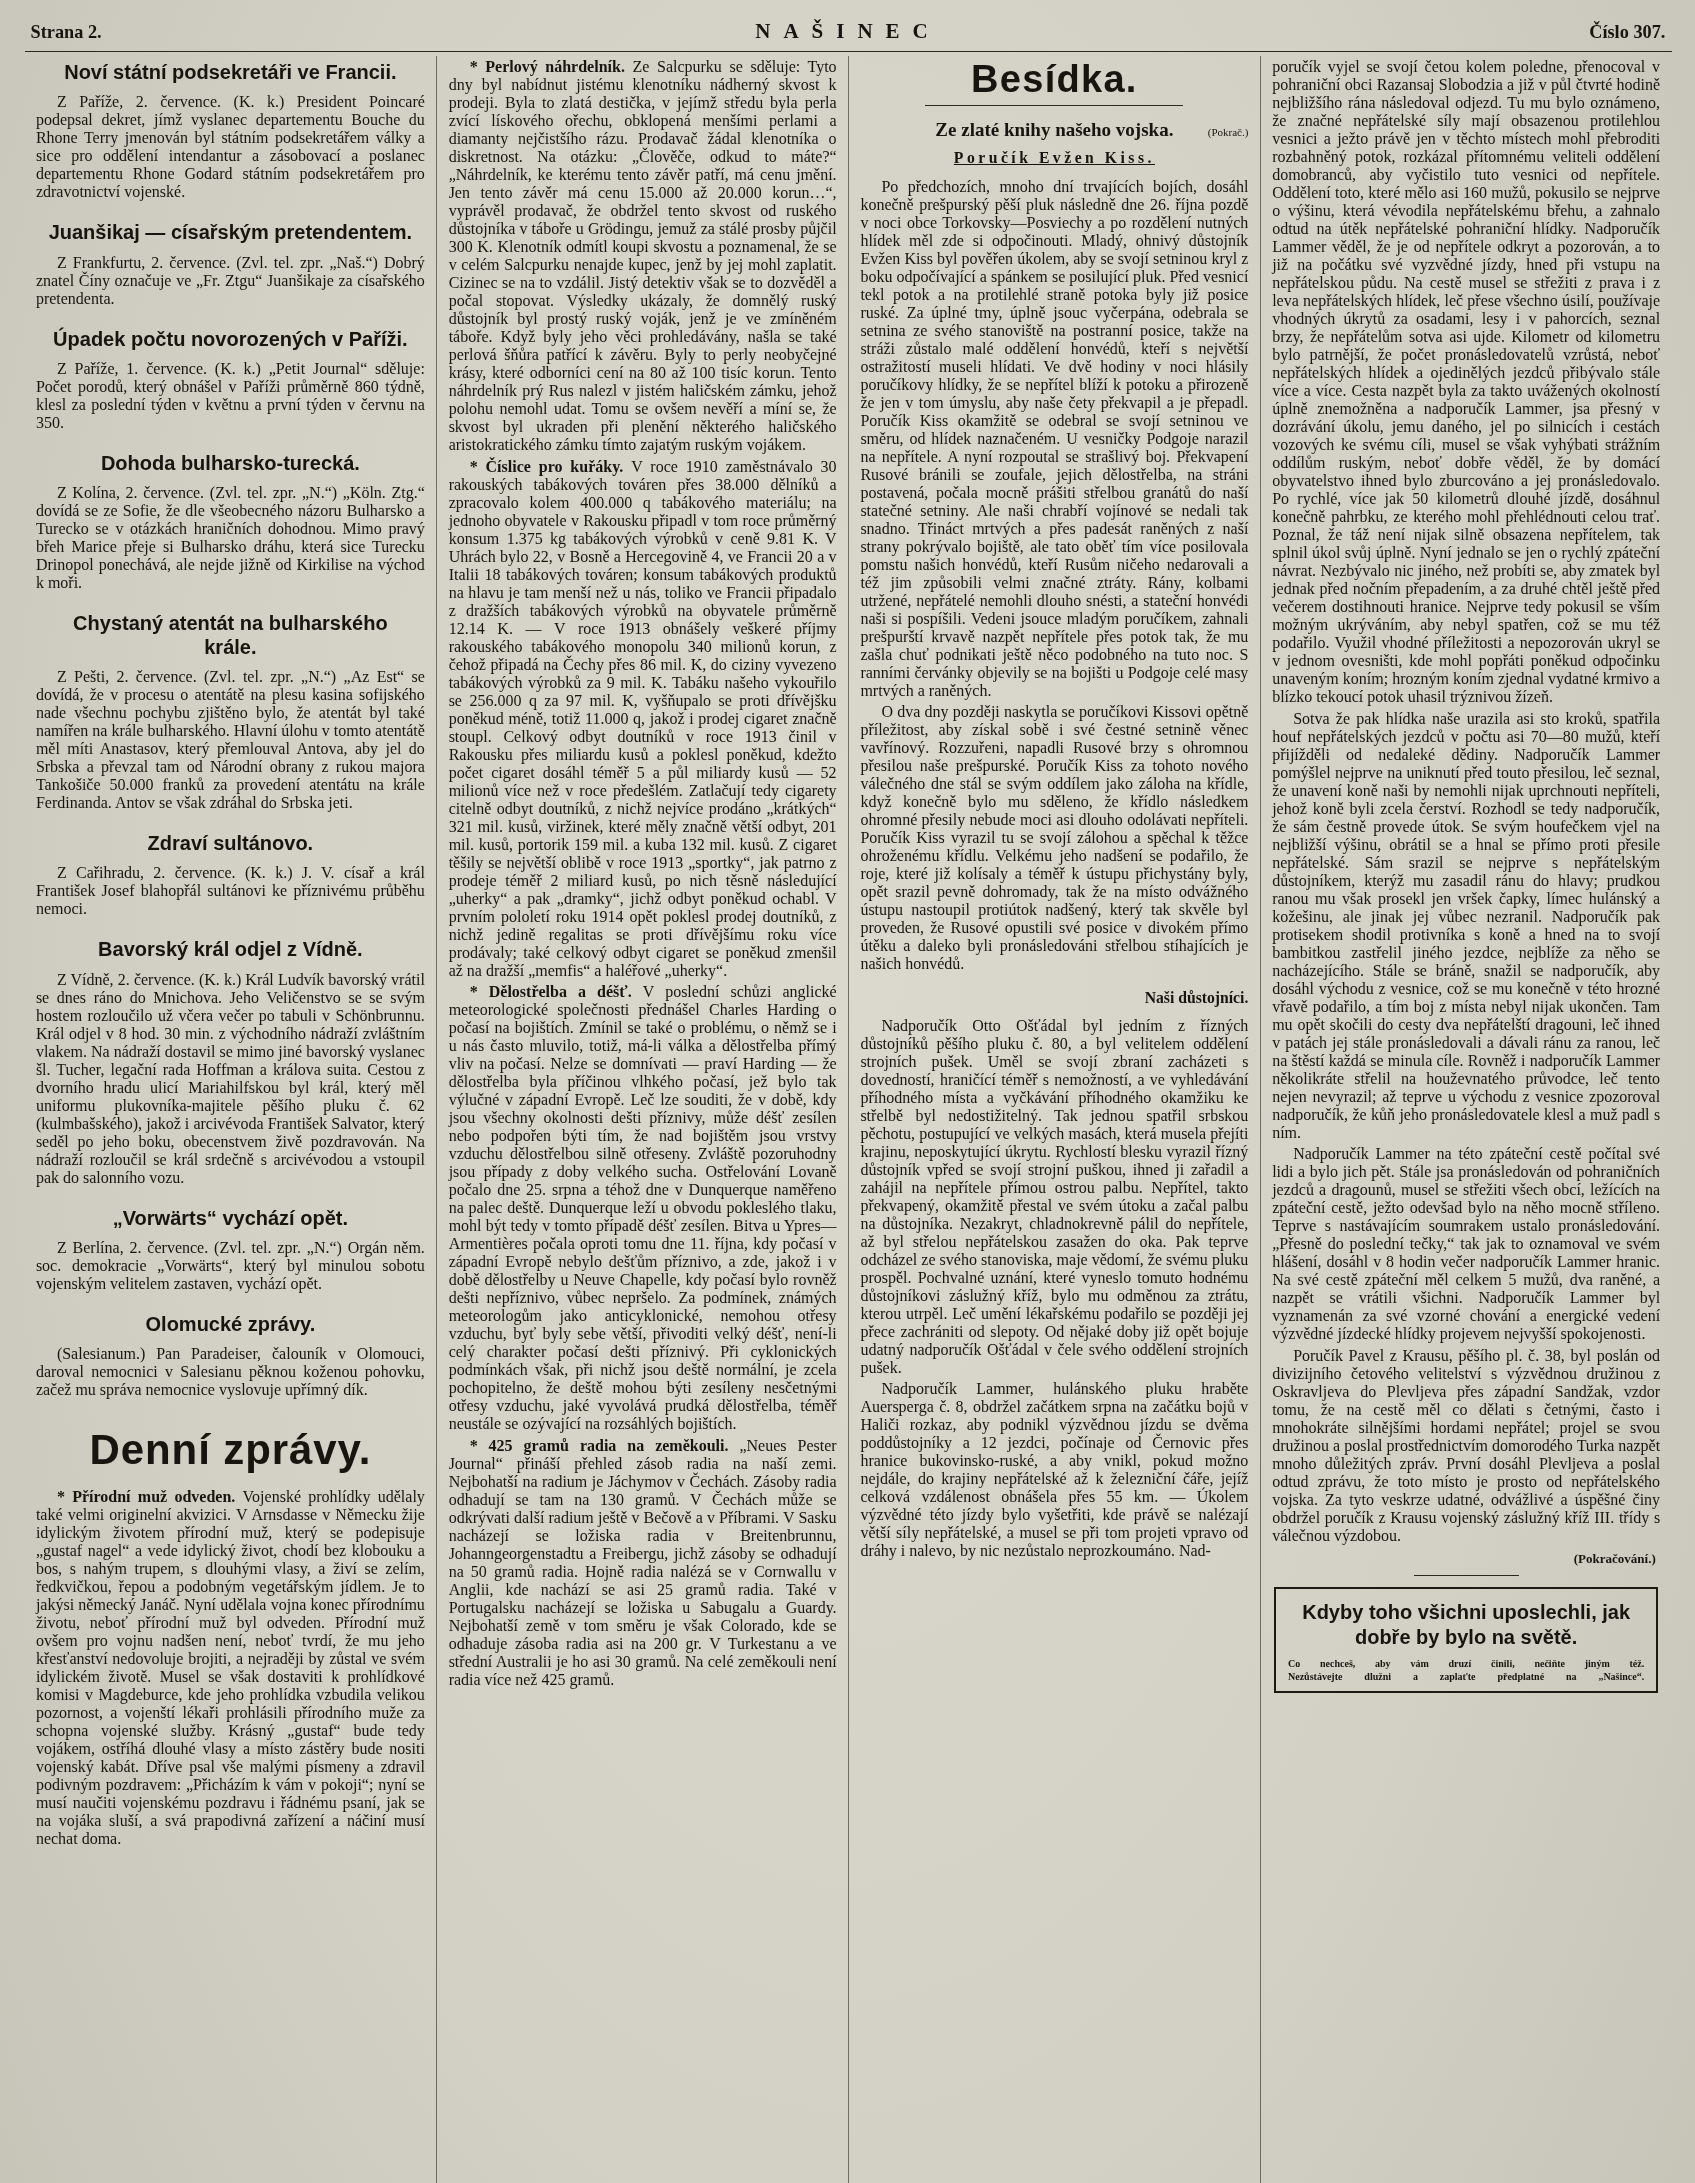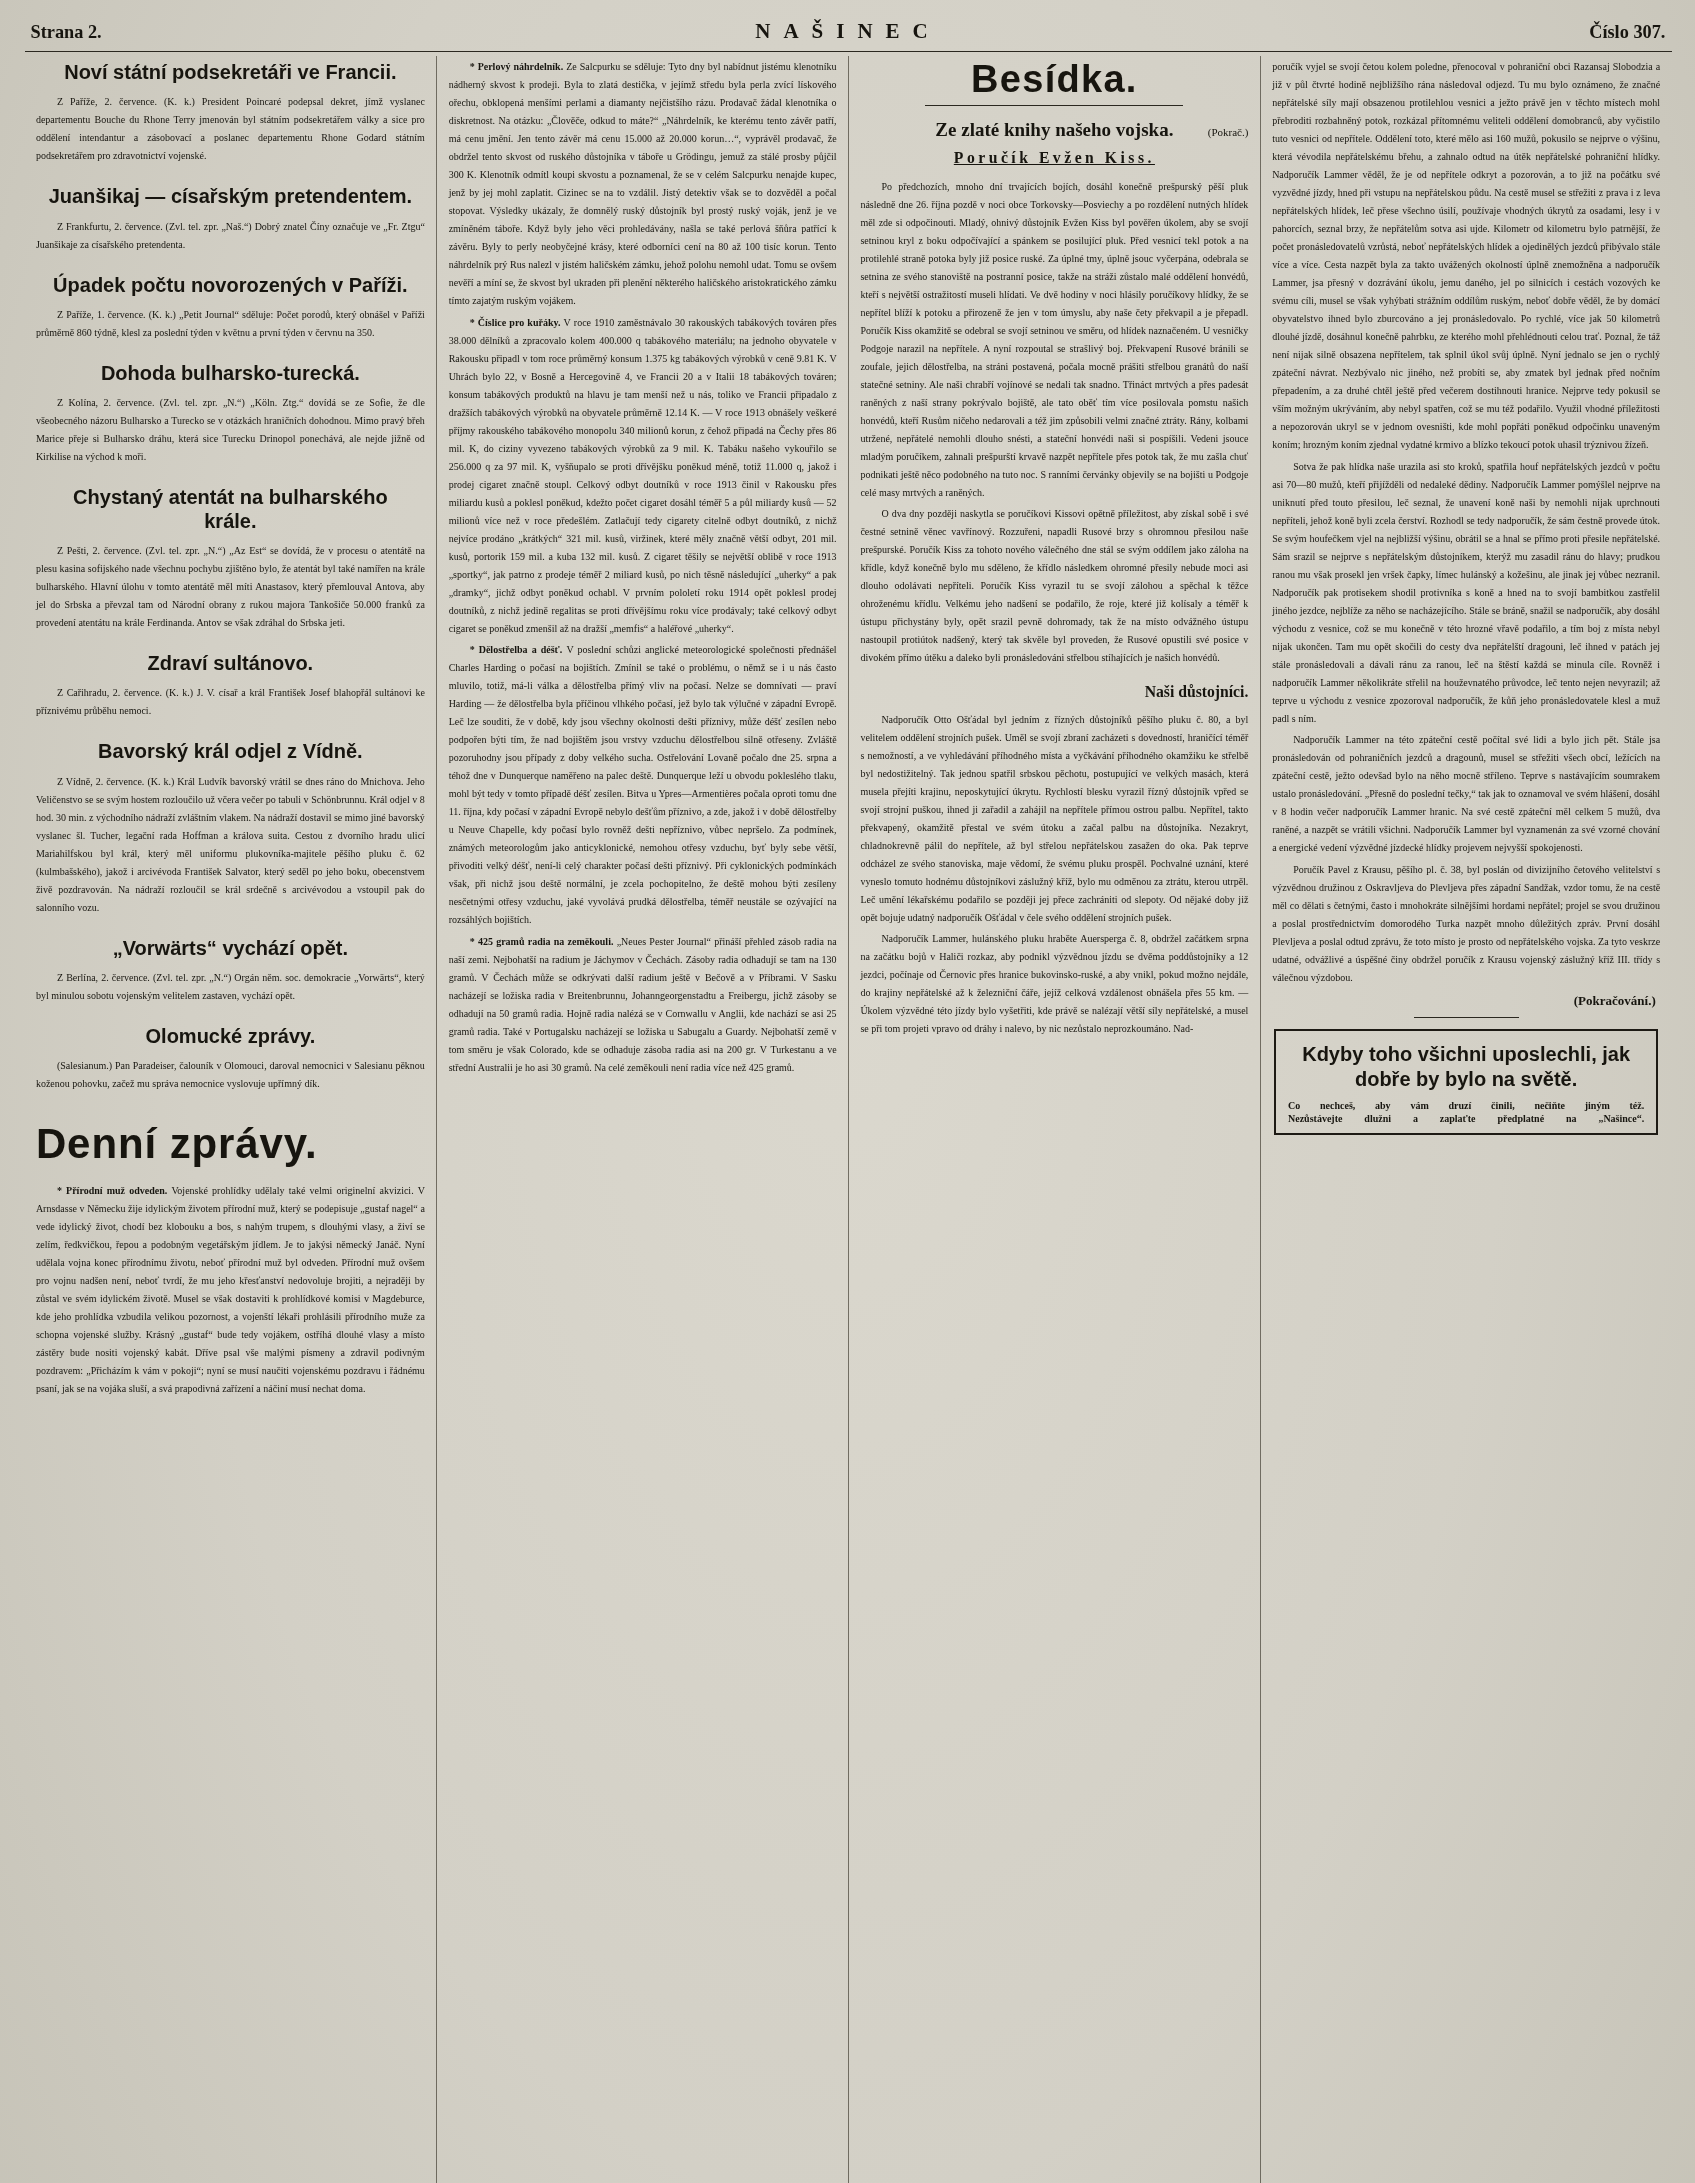--- a/index.html
+++ b/index.html
@@ -15,30 +15,30 @@
   .masthead { display:flex; align-items:baseline; font-weight:bold; padding:4.4px 6.1px 7px; }
   .mh-left  { font-size:18.3px; width:18%; }
   .mh-center{ font-size:21px; letter-spacing:13px; flex:1; text-align:center; }
   .mh-right { font-size:18.3px; width:18%; text-align:right; }
   .rule { border-top:1.7px solid #2b2820; }
 
   .columns { display:flex; height:2432px; overflow:hidden; margin-top:3.5px; }
   .col { width:25%; padding:2.6px 11.4px 0; overflow:hidden; }
   .col + .col { border-left:0.9px solid rgba(45,40,28,.6); }
 
-  .body { font-size:10px; line-height:18px; text-align:justify; text-indent:21px; margin-bottom:3.5px; }
+  .body { font-size:16px; line-height:18px; text-align:justify; text-indent:21px; margin-bottom:3.5px; }
   .no-indent { text-indent:0; }
   .lead { font-weight:700; }
 
   .hl { font-family:"Liberation Sans","DejaVu Sans",sans-serif; font-weight:700;
         font-size:20px; line-height:23.6px; text-align:center; margin:20px 8.7px 8.7px; }
   .art:first-child .hl { margin-top:2.6px; }
 
   .hl-big { font-family:"Liberation Sans","DejaVu Sans",sans-serif; font-weight:800;
-            font-size:42px; line-height:45px; text-align:left; letter-spacing:0.9px; margin:28px 0 15.7px; }
+            font-size:42px; line-height:45px; text-align:center; letter-spacing:0.9px; margin:28px 0 15.7px; }
 
   .hl-besidka { font-family:"Liberation Sans","DejaVu Sans",sans-serif; font-weight:800;
                 font-size:38px; line-height:38px; text-align:center; letter-spacing:1.3px; margin:2px 0 7px; }
   .besidka-rule { border-top:1.3px solid #2b2820; margin:0 65px 12.2px; }
   .subhead-row { position:relative; text-align:center; margin-bottom:7.9px; }
   .subhead { font-size:19px; font-weight:700; }
   .pokrac { position:absolute; right:0; bottom:2.6px; font-size:11px; }
   .byline { text-align:center; font-size:15.7px; font-weight:700; letter-spacing:3.5px; margin:5.2px 0 11.4px;text-decoration:underline; }
   .subhead2 { text-align:right; font-size:15.7px; font-weight:700; margin:15.7px 0 9.6px; }
 

